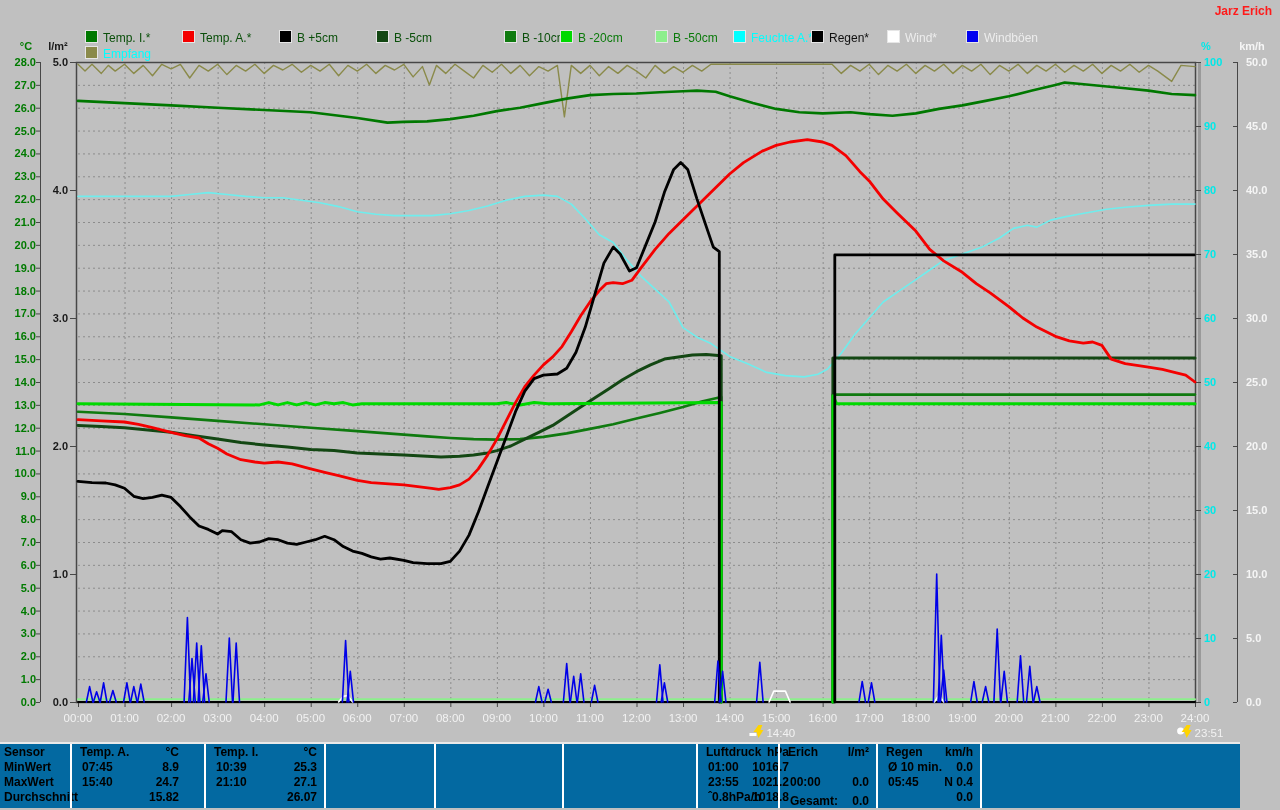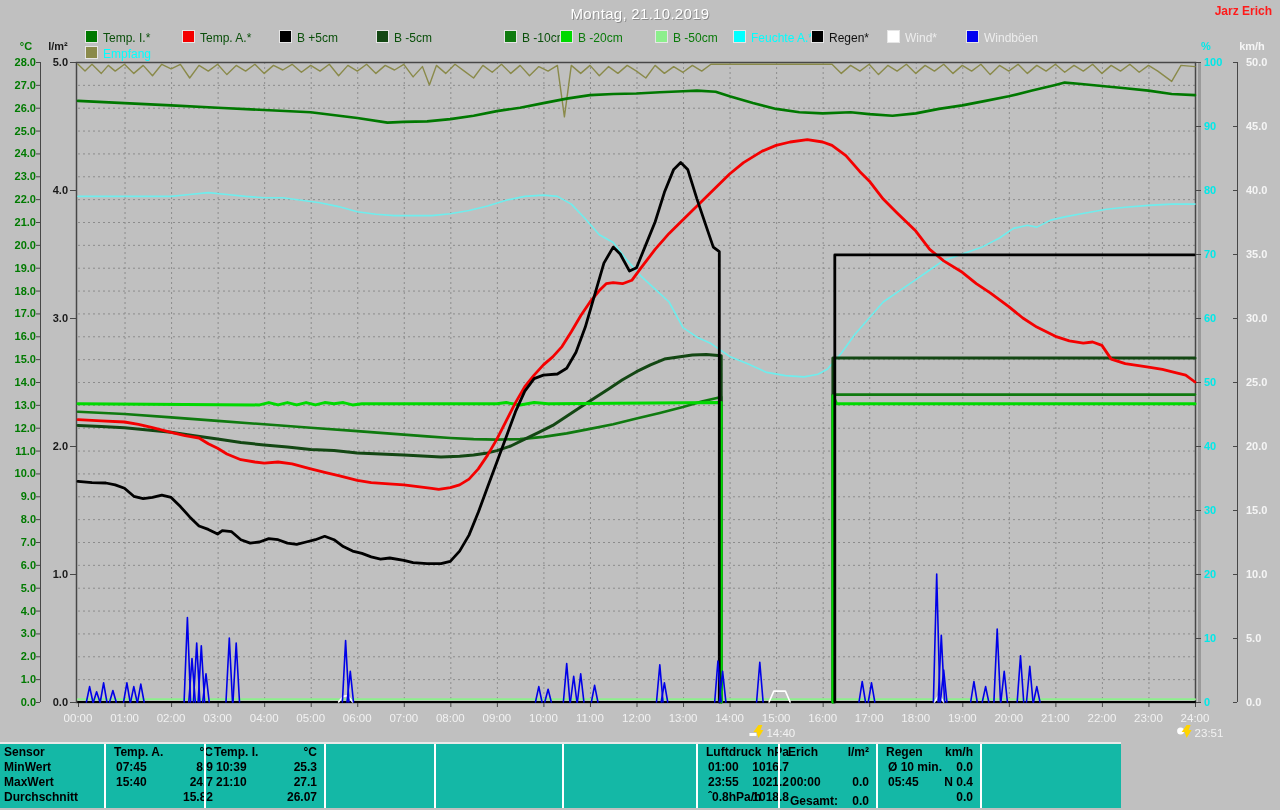--- a/index.html
+++ b/index.html
@@ -4,34 +4,33 @@
 <style>
   html,body{margin:0;padding:0;background:#c0c0c0;width:1280px;height:810px;overflow:hidden;
     font-family:"Liberation Sans",sans-serif;-webkit-font-smoothing:none;}
   #app{position:absolute;left:0;top:0;width:1280px;height:810px;background:#c0c0c0;}
   #page-title{position:absolute;left:0;top:5px;width:1280px;text-align:center;color:#ffffff;
     font-size:15px;letter-spacing:.3px;text-shadow:1px 1px 0 #8a8a8a;}
   #watermark{position:absolute;right:8px;top:4px;color:#ff1a1a;font-size:12px;font-weight:600;}
   .lg-item{position:absolute;height:14px;white-space:nowrap;font-size:12px;cursor:default;}
   .lg-box{display:inline-block;width:11px;height:11px;vertical-align:-1px;border:1px solid #e6e6e6;margin-right:5px;}
   #chart{position:absolute;left:0;top:0;}
-  #stats{position:absolute;left:0;top:742px;width:1121px;height:64px;background:#14b8a6;
+  #stats{position:absolute;left:0;top:742px;width:1240px;height:64px;background:#0369a1;
     border-top:2px solid #e9e9e9;font-size:12px;font-weight:700;color:#000;}
   .tgroup{position:absolute;top:0;height:64px;border-left:2px solid #ffffff;}
   .trow{position:absolute;left:0;width:100%;height:15px;line-height:15px;}
   .tl{position:absolute;left:10px;}
   .tr{position:absolute;right:5px;}
   .thname{position:absolute;left:8px;font-weight:700;}
   .rowlabels{position:absolute;left:4px;top:0;width:84px;height:64px;}
 </style>
 </head>
 <body>
 
 <div id="app">
-  <div id="page-title">Montag, 21.10.2019</div>
   <div id="watermark">Jarz Erich</div>
   <div id="legend">
       <div class="lg-item" style="left: 85px; top: 30px;"><span class="lg-box" style="background: rgb(0, 120, 0);"></span><span style="color: rgb(10, 79, 10);">Temp. I.*</span></div>
       <div class="lg-item" style="left: 182px; top: 30px;"><span class="lg-box" style="background: rgb(244, 0, 0);"></span><span style="color: rgb(10, 79, 10);">Temp. A.*</span></div>
       <div class="lg-item" style="left: 279px; top: 30px;"><span class="lg-box" style="background: rgb(0, 0, 0);"></span><span style="color: rgb(10, 79, 10);">B +5cm</span></div>
       <div class="lg-item" style="left: 376px; top: 30px;"><span class="lg-box" style="background: rgb(19, 71, 19);"></span><span style="color: rgb(10, 79, 10);">B -5cm</span></div>
       <div class="lg-item" style="left: 468px; top: 30px; padding-left: 36px;"><span class="lg-box" style="background: rgb(15, 122, 15);"></span><span style="color: rgb(10, 79, 10);">B -10cm</span></div>
       <div class="lg-item" style="left: 560px; top: 30px;"><span class="lg-box" style="background: rgb(0, 217, 0);"></span><span style="color: rgb(10, 122, 10);">B -20cm</span></div>
       <div class="lg-item" style="left: 655px; top: 30px;"><span class="lg-box" style="background: rgb(140, 239, 140);"></span><span style="color: rgb(10, 122, 10);">B -50cm</span></div>
       <div class="lg-item" style="left: 733px; top: 30px;"><span class="lg-box" style="background: rgb(0, 255, 255);"></span><span style="color: rgb(0, 255, 255);">Feuchte A.*</span></div>
@@ -370,21 +369,21 @@
         <text x="1194.6225" y="737" fill="#f2f2f2" font-size="11.5px">23:51</text>
       </g>
     </svg>
   <div id="stats">
       <div class="rowlabels">
         <div class="trow" style="top: 1px;">Sensor</div>
         <div class="trow" style="top: 16px;">MinWert</div>
         <div class="trow" style="top: 31px;">MaxWert</div>
         <div class="trow" style="top: 46px;">Durchschnitt</div>
       </div>
-      <div class="tgroup" style="left: 104px; width: 112px;">
+      <div class="tgroup" style="left: 70px; width: 112px;">
         <div class="trow" style="top: 1px;">
           <span class="thname">Temp. A.</span>
           <span class="tr">°C</span>
         </div>
         <div class="trow" style="top: 16px;">
           <span class="tl">07:45</span>
           <span class="tr">8.9</span>
         </div>
         <div class="trow" style="top: 31px;">
           <span class="tl">15:40</span>

